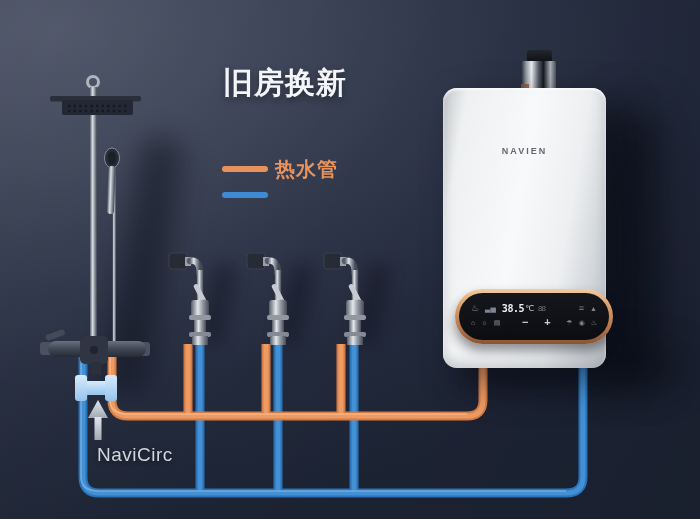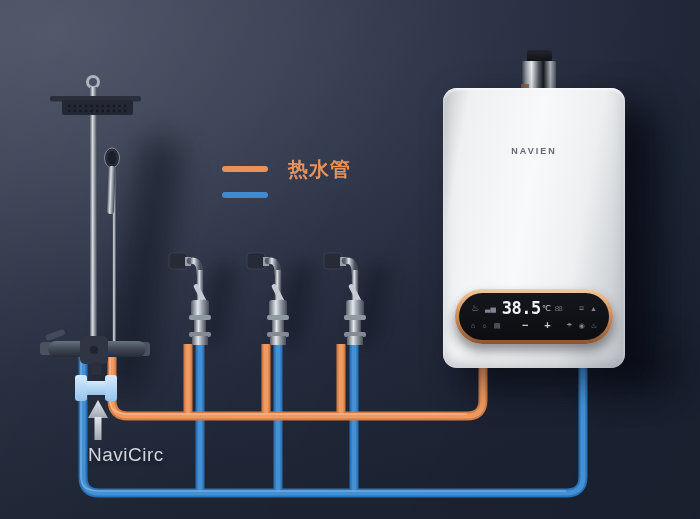--- a/index.html
+++ b/index.html
@@ -25,58 +25,58 @@
 
   
   .title{
     position:absolute;left:128px;top:64px;width:314px;text-align:center;
     color:#f3f5f8;font-weight:bold;font-size:30px;line-height:37px;letter-spacing:1px;
     text-shadow:0 3px 7px rgba(5,8,16,.45);
   }
   .legend{position:absolute;left:222px;top:156px;}
   .legend-row{display:flex;align-items:center;height:26px;}
   .legend-swatch{width:46px;height:6px;border-radius:3px;flex:0 0 auto;}
-  .legend-label{margin-left:20px;font-size:20px;font-weight:bold;letter-spacing:1px;}
+  .legend-label{margin-left:7px;font-size:20px;font-weight:bold;letter-spacing:1px;}
   .legend-label.hot{color:#e8935c;}
   .legend-label.cold{color:#4a92d8;}
 
   .navicirc-label{
     position:absolute;left:88px;top:444px;font-size:19px;color:#d2d7de;
-    letter-spacing:.5px;text-shadow:0 2px 4px rgba(5,8,16,.4);
+    letter-spacing:.5px;text-shadow:0 2px 4px rgba(5,8,16,.4);padding-left:9px;
   }
 
   
   .flue-cap{position:absolute;left:527px;top:50px;width:25px;height:13px;border-radius:3px;
     background:linear-gradient(180deg,#23262d,#0d0f14);}
   .flue-body{position:absolute;left:521px;top:61px;width:35px;height:30px;border-radius:2px;
     background:linear-gradient(90deg,#23272f 0%,#8f959e 14%,#e8ebef 30%,#565c66 50%,#16191f 64%,#aab0b8 84%,#4a505a 100%);}
   .flue-ring{position:absolute;left:521px;top:84px;width:8px;height:7px;background:#8a5a3c;opacity:.8;}
   .heater{
-    position:absolute;left:443px;top:88px;width:182px;height:280px;border-radius:14px;
+    position:absolute;left:443px;top:88px;width:163px;height:280px;border-radius:14px;
     background:linear-gradient(100deg,#c7cacd 0%,#eef0f1 12%,#f8f9fa 45%,#edeff1 70%,#c2c6cb 96%);
     box-shadow:16px 14px 34px rgba(5,8,16,.5), inset 0 2px 3px rgba(255,255,255,.8), inset 0 -6px 12px rgba(120,126,136,.35);
   }
   .brand{
     position:absolute;left:0;right:0;top:58px;text-align:center;
     font-size:9px;font-weight:bold;letter-spacing:2px;color:#64686f;
   }
   .panel{
     position:absolute;left:12px;top:201px;width:158px;height:55px;border-radius:28px;
     background:linear-gradient(180deg,#f2cb9f 0%,#d89a67 35%,#b5764a 70%,#8a5432 100%);
     box-shadow:0 7px 12px rgba(10,13,22,.45);
     padding:4px;box-sizing:border-box;
   }
   .panel-face{
     width:100%;height:100%;border-radius:24px;background:linear-gradient(180deg,#16171c,#0c0d11);
     display:flex;flex-direction:column;justify-content:center;box-sizing:border-box;padding:2px 12px 4px 12px;
   }
   .prow{display:flex;align-items:center;}
   .picon{color:#7e8490;font-size:7px;line-height:1;margin-right:6px;}
   .picon.big{font-size:9px;}
-  .ptemp{color:#eef2f6;font-family:"DejaVu Sans Mono",monospace;font-weight:bold;font-size:17px;line-height:1;letter-spacing:-.5px;}
+  .ptemp{color:#eef2f6;font-family:"DejaVu Sans Mono",monospace;font-weight:bold;font-size:10px;line-height:1;letter-spacing:-.5px;}
   .punit{color:#cdd2da;font-size:8px;margin-left:1px;margin-right:4px;}
   .psec{color:#6c727e;font-family:Liberation Sans, sans-serif;font-size:8px;letter-spacing:-1px;}
   .pbtn{color:#c9cdd5;font-size:11px;line-height:1;font-weight:bold;}
   .spacer{flex:1;}
 </style>
 </head>
 <body>
 
 <div class="stage">
   <div class="light-beam"></div>
@@ -242,20 +242,21 @@
           <span class="spacer"></span>
           <span class="picon">☂</span>
           <span class="picon">◉</span>
           <span class="picon" style="margin-right:0">♨</span>
         </div>
       </div>
     </div>
   </div>
 
   <div class="title">
+    <div>旧房换新</div>
   </div>
 
   <div class="legend">
     <div class="legend-row">
       <span class="legend-swatch" style="background-color: rgb(232, 145, 90);"></span>
       <span class="legend-label hot">热水管</span>
     </div>
     <div class="legend-row">
       <span class="legend-swatch" style="background-color: rgb(62, 139, 212);"></span>
     </div>

